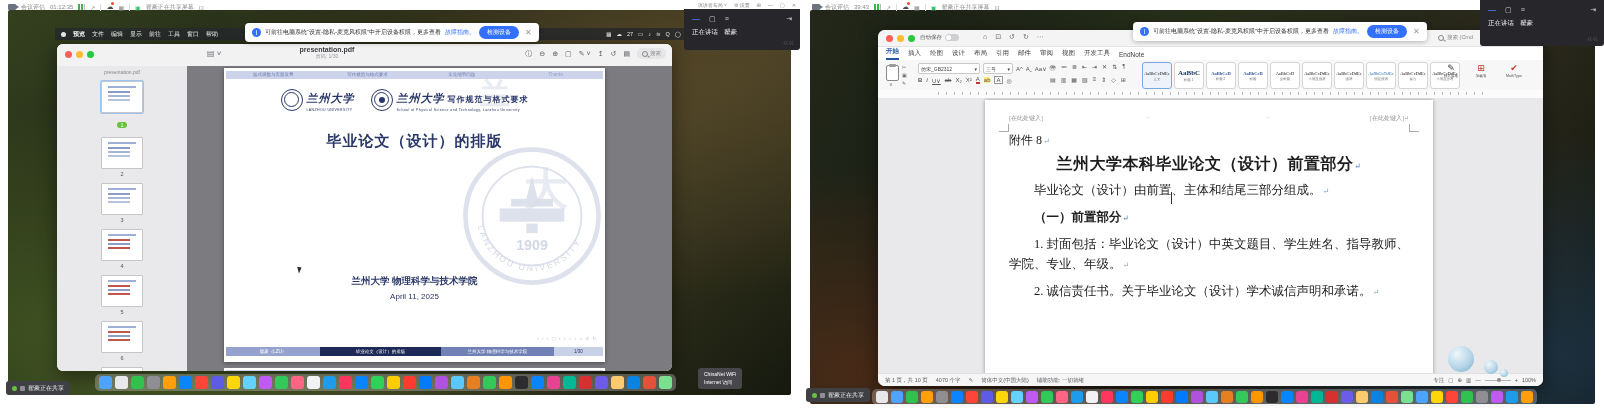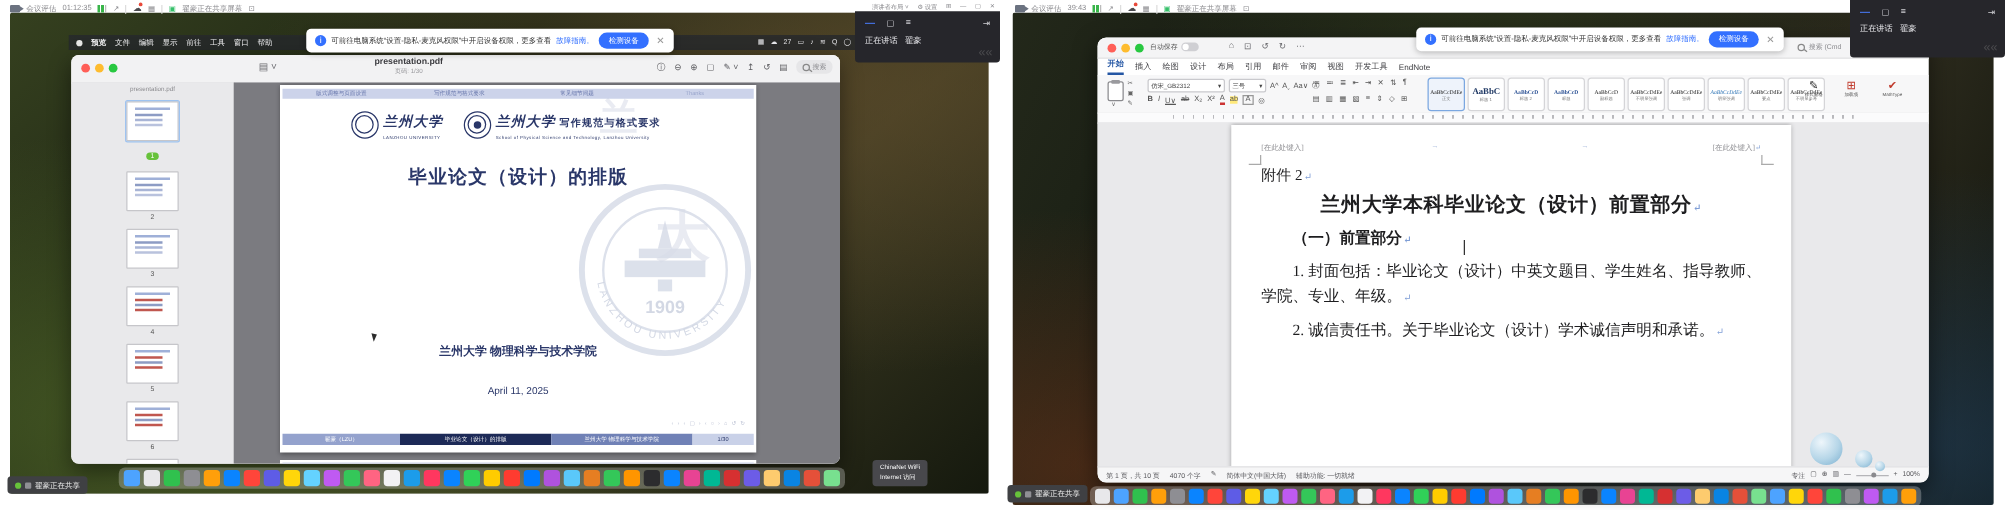--- a/index.html
+++ b/index.html
@@ -97,21 +97,21 @@
   .ltxt .cn{font-family:"Liberation Serif","DejaVu Serif",serif;font-weight:bold;font-size:11px;
     font-style:italic;letter-spacing:1px;line-height:1}
   .ltxt .dept{font-size:8px;font-weight:bold;margin-left:3px;font-style:normal}
   .ltxt .en{font-size:3.5px;letter-spacing:.4px;margin-top:1.5px;white-space:nowrap}
   .sline{position:absolute;left:0;right:0;text-align:center;color:var(--slide-navy,#2a3769)}
   .stitle{top:64px;font-size:15px;font-weight:bold;letter-spacing:1px}
   .ssub{top:115px;font-size:9px}
   .spres{top:152px;font-size:9px;font-weight:bold}
   .spres span{margin:0 5px}
   .saff{top:207px;font-size:9.5px;font-weight:bold}
-  .sdate{top:240px;font-size:8px}
+  .sdate{top:224px;font-size:8px}
   .wm{position:absolute;left:232px;top:72px;width:152px;height:152px;opacity:.85}
   .wchar{position:absolute;font-family:"Liberation Serif","DejaVu Serif",serif;color:rgba(196,203,222,.38);font-weight:bold}
   .navsym{position:absolute;right:8px;top:268px;font-size:4.5px;color:#b9bfd2;letter-spacing:1px}
   .sfoot{position:absolute;left:2px;right:2px;bottom:6px;height:9px;display:flex}
   .sfoot div{font-size:4.5px;color:#fff;text-align:center;line-height:9px;white-space:nowrap;overflow:hidden}
   .f1{width:25%;background:var(--footer-a,#94a2cd)}
   .f2{width:32%;background:var(--footer-b,#1d2a57)}
   .f3{width:30%;background:var(--footer-c,#7081b6)}
   .f4{width:13%;background:var(--footer-d,#c9d1e8);color:var(--slide-navy,#2a3769)!important}
   .scursor{position:absolute;left:74px;top:198px;width:0;height:0;border-left:4px solid #2c2c2c;
@@ -596,22 +596,23 @@
     <div class="docarea">
       <div class="docpage">
         <div class="hdr-row">
           <span>[在此处键入]</span>
           <span class="arr" style="left:34%">→</span>
           <span class="arr" style="left:64%">→</span>
           <span class="hmark">[在此处键入]</span>
         </div>
         <div class="crpL"></div>
         <div class="crpR"></div>
-        <div class="attach pmark">附件 2</div>
+        <div class="attach pmark">附件 8</div>
         <div class="dtitle pmark">兰州大学本科毕业论文（设计）前置部分</div>
+        <div class="para pmark">毕业论文（设计）由前置、主体和结尾三部分组成。</div>
         <div class="para hb pmark">（一）前置部分</div>
         <div class="para pmark">1. 封面包括：毕业论文（设计）中英文题目、学生姓名、指导教师、学院、专业、年级。</div>
         <div class="para pmark">2. 诚信责任书。关于毕业论文（设计）学术诚信声明和承诺。</div>
 
         <div class="caret"></div>
       </div>
     </div>
 
     <div class="wstatus">
       <span>第 1 页，共 10 页</span>

